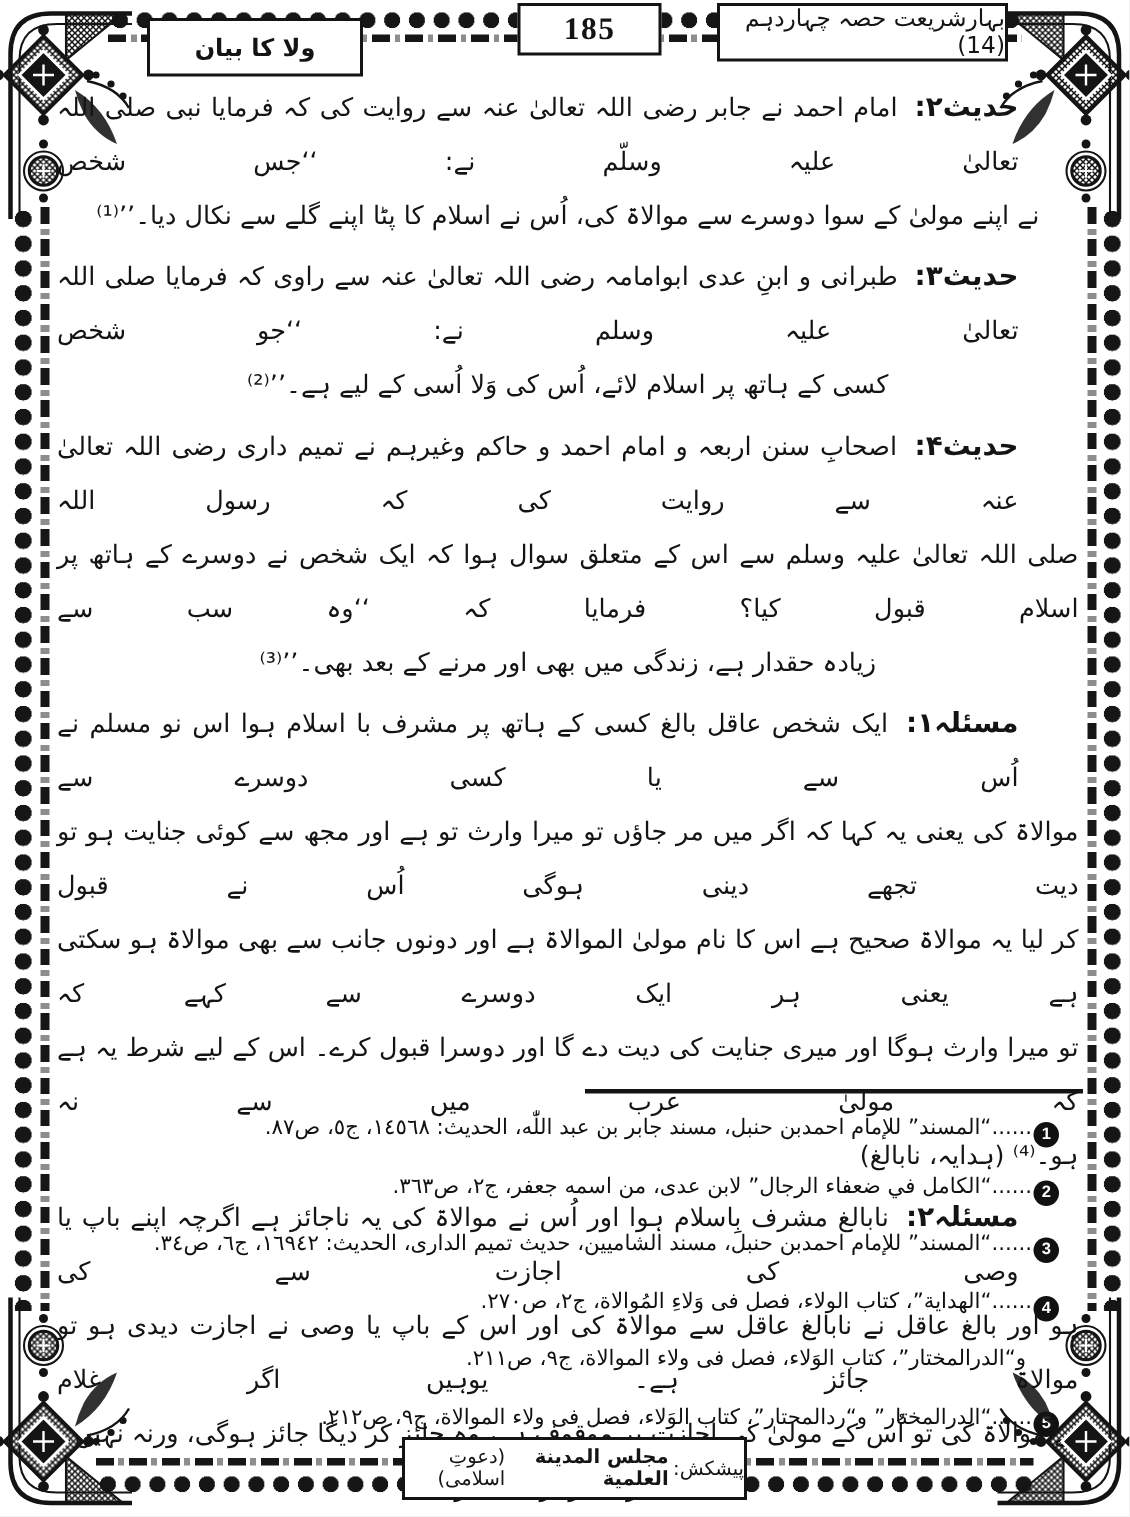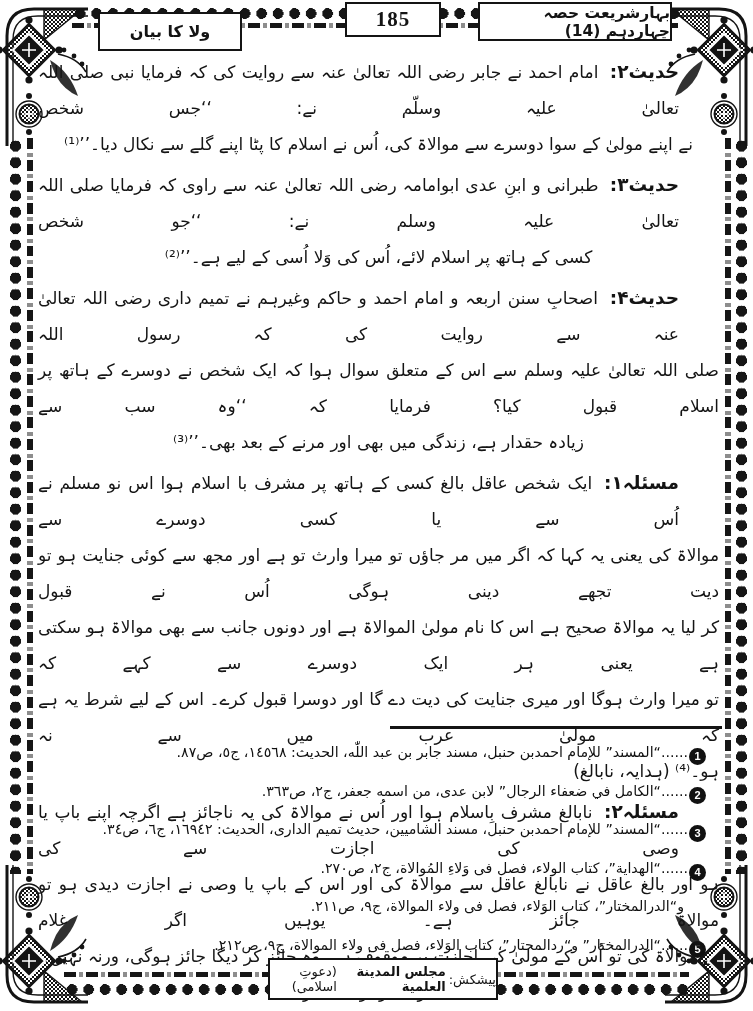--- a/index.html
+++ b/index.html
@@ -33,21 +33,21 @@
     background-image:repeating-linear-gradient(90deg,#161616 0 12px,transparent 12px 15px,#8d8d8d 15px 19px,transparent 19px 22px);
     z-index:1;}
   .top-strip-beads{left:72px; right:72px; top:7px;}
   .top-strip-dash{left:72px; right:72px; top:23px;}
   .bot-strip-dash{left:64px; right:64px; top:972px;}
   .bot-strip-beads{left:64px; right:64px; top:983px;}
 
   
   .hbox{position:absolute; background:#fff; border:2px solid #141414;
     display:flex; align-items:center; justify-content:center; z-index:4;}
-  .box-title{right:81px; top:2px; width:190px; height:35px; font-size:15.5px; font-weight:bold;}
+  .box-title{right:81px; top:2px; width:190px; height:35px; font-size:15.5px; font-weight:normal;align-items:flex-end;}
   .box-page{left:345px; top:2px; width:92px; height:31px;
     font-family:Liberation Serif, serif; font-weight:bold; font-size:21px; letter-spacing:1px;}
   .box-chapter{left:98px; top:12px; width:140px; height:35px; font-size:16px; font-weight:bold;}
   .rtl{direction:rtl; unicode-bidi:isolate;}
 
   
   .body-text{position:absolute; left:38px; right:34px; top:54px; z-index:2;
     direction:rtl; font-size:17px; line-height:36px; color:#141414;}
   .para{margin-bottom:5px;}
   .para .line{white-space:normal;}

